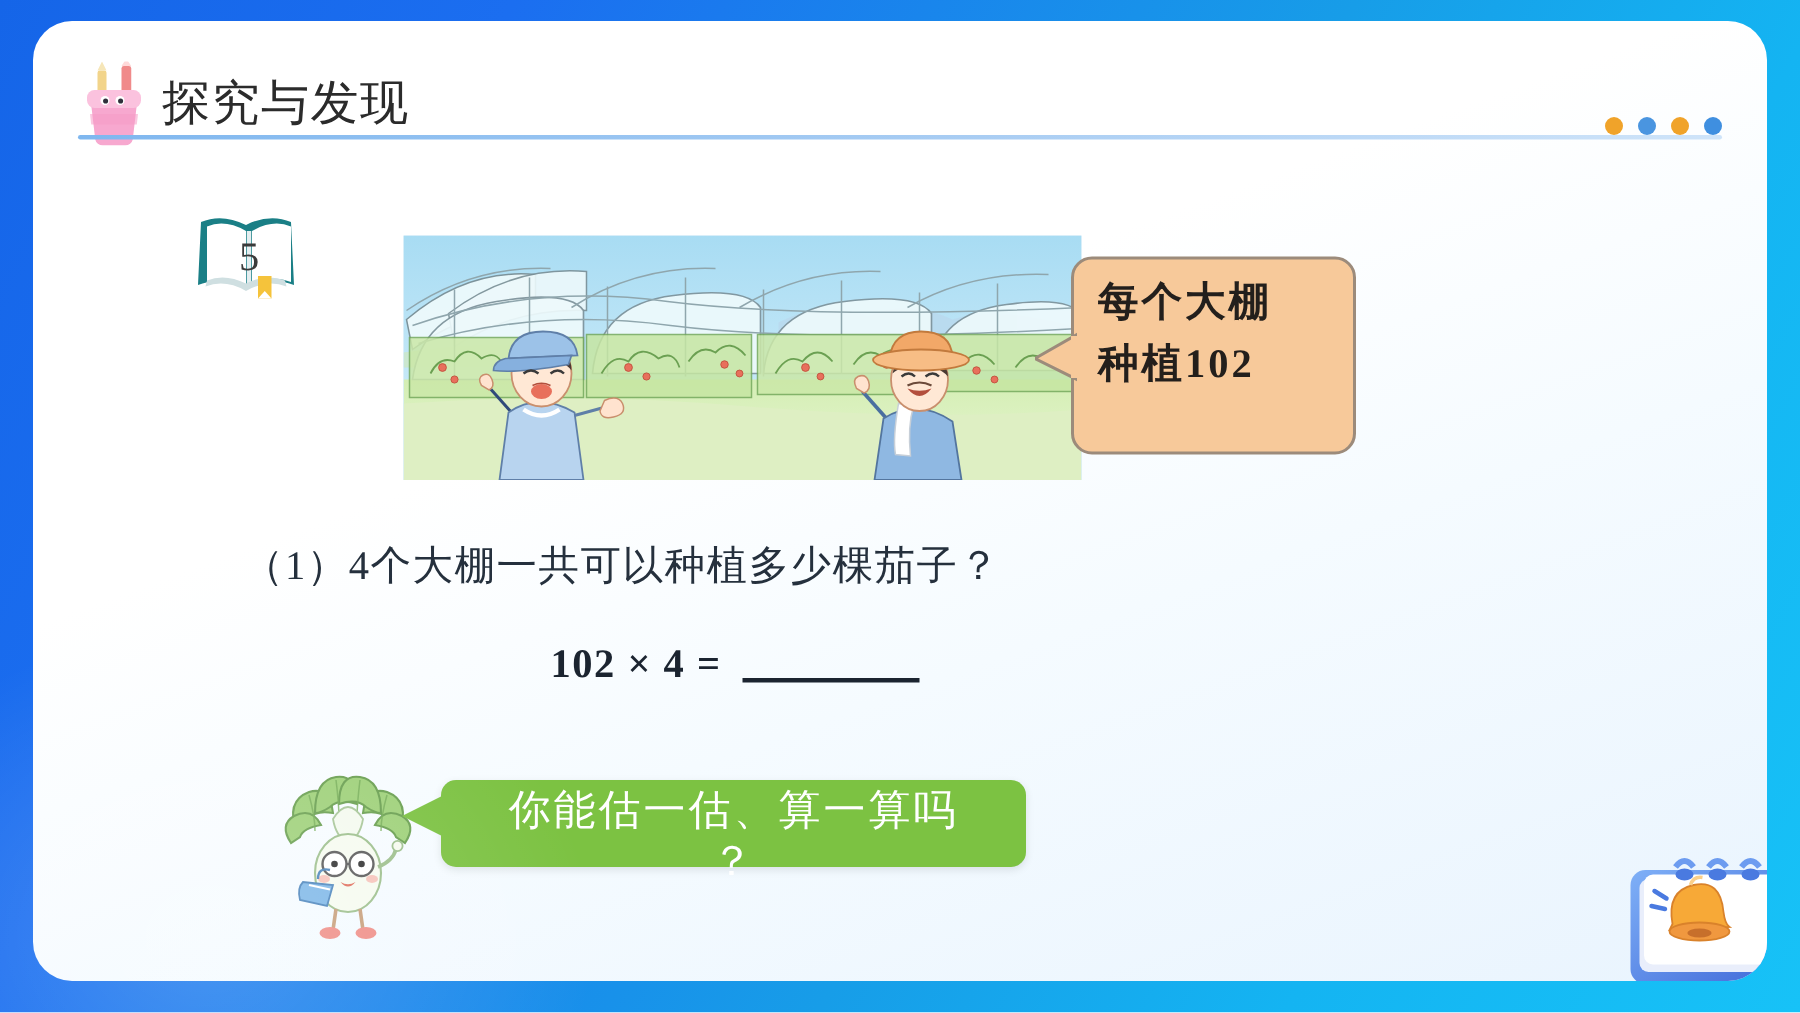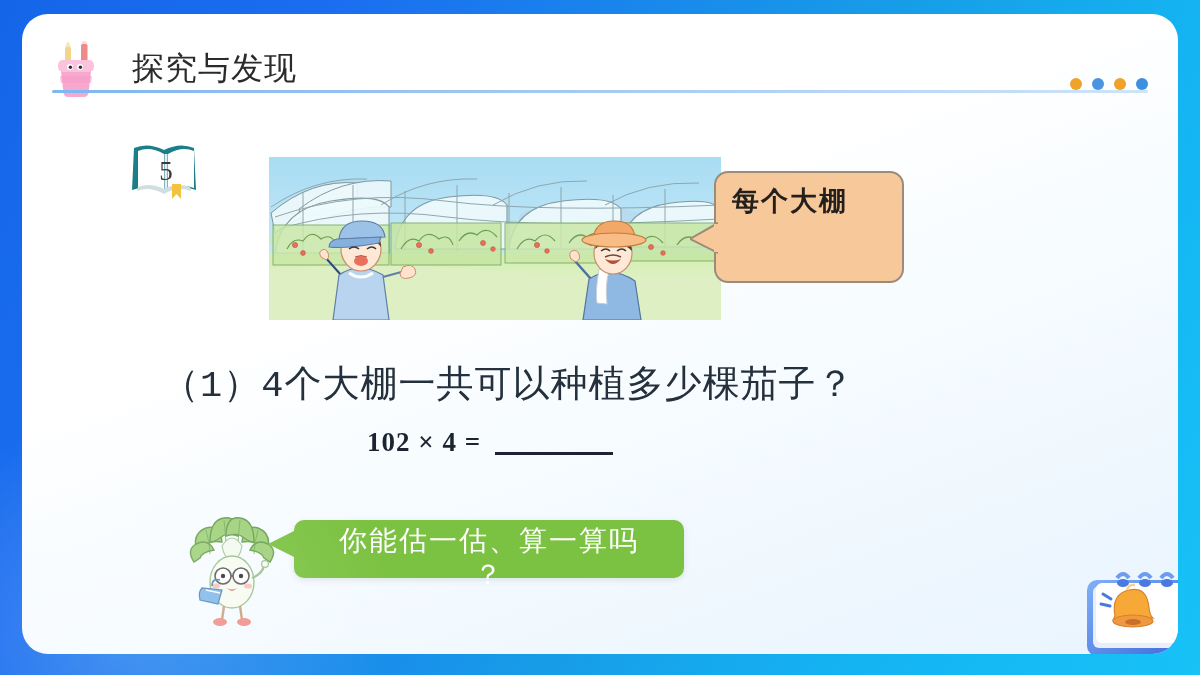--- a/index.html
+++ b/index.html
@@ -32,21 +32,20 @@
   }
 
   
   .hdr { position:absolute; left:0; top:0; width:100%; height:80px; }
   .pencil-cup { position:absolute; left:30px; top:27px; width:48px; height:56px; }
   .title {
     position:absolute; left:86px; top:33px;
     font-size:32px; color:#2b2b2b; letter-spacing:1px;
     font-family:"Liberation Sans","DejaVu Sans",sans-serif;
     white-space:nowrap;
-    margin-left:24px;
   }
   .hdr-rule {
     position:absolute; left:30px; top:76px; width:1096px; height:3px;
     background:linear-gradient(to right,#7fb7ef 0%, #a9cdf3 55%, #cfe4f9 100%);
     border-radius:2px;
   }
   .dots { position:absolute; right:30px; top:64px; display:flex; gap:10px; }
   .dot { width:12px; height:12px; border-radius:50%; }
 
   
@@ -54,36 +53,36 @@
 
   
   .photo {
     position:absolute; left:247px; top:143px; width:452px; height:163px;
     overflow:hidden; background:#bfe4f6;
   }
   .photo svg { display:block; }
 
   
   .bubble-orange {
-    position:absolute; left:692px; top:157px; width:190px; height:112px;
+    position:absolute; left:692px; top:157px; width:190px; height:132px;
     background:#f7c99a; border:2px solid #9c8b7b; border-radius:14px;
     padding:8px 10px 6px 16px;
     font-family:"Liberation Serif","DejaVu Serif",serif;
     font-weight:bold; font-size:27px; line-height:41px; color:#231f1c;
     letter-spacing:2px;
   }
   .bubble-orange .tail {
     position:absolute; left:-26px; top:48px; width:28px; height:34px;
   }
 
   
   .q1 {
     position:absolute; left:140px; top:345px;
-    font-size:37px; color:#25303d; letter-spacing:1px;
-    font-family:Liberation Mono, monospace;
+    font-size:27px; color:#25303d; letter-spacing:1px;
+    font-family:Liberation Serif, serif;
     white-space:nowrap;
   }
   .eqn {
     position:absolute; left:345px; top:413px;
     font-size:27px; font-weight:bold; color:#1b2430;
     font-family:"Liberation Serif","DejaVu Serif",serif;
     letter-spacing:1px; white-space:nowrap;
   }
   .eqn .blank {
     display:inline-block; width:118px; border-bottom:3px solid #1b2430;
@@ -294,20 +293,21 @@
     </div>
 
     <div class="bubble-orange">
       <span class="tail">
         <svg viewBox="0 0 28 34" width="28" height="34">
           <polygon points="28,2 28,32 0,18" fill="#f7c99a" stroke="#9c8b7b" stroke-width="2"></polygon>
           <rect x="24" y="3" width="6" height="28" fill="#f7c99a"></rect>
         </svg>
       </span>
       <div>每个大棚</div>
+      <div>种植102</div>
     </div>
 
     <div class="q1">（1）4个大棚一共可以种植多少棵茄子？</div>
 
     <div class="eqn">
       <span>102 × 4 =</span>
       <span class="blank"></span>
     </div>
 
     <div class="mascot">

